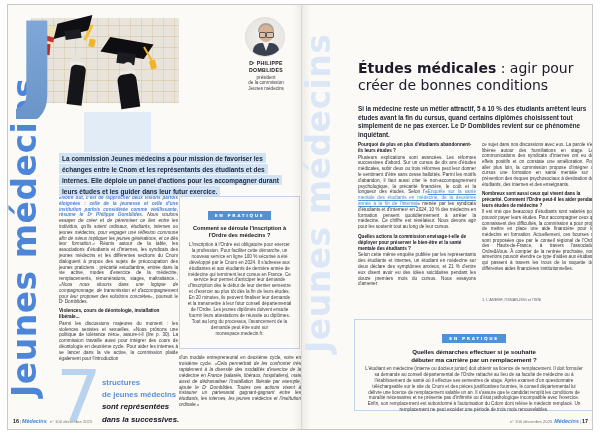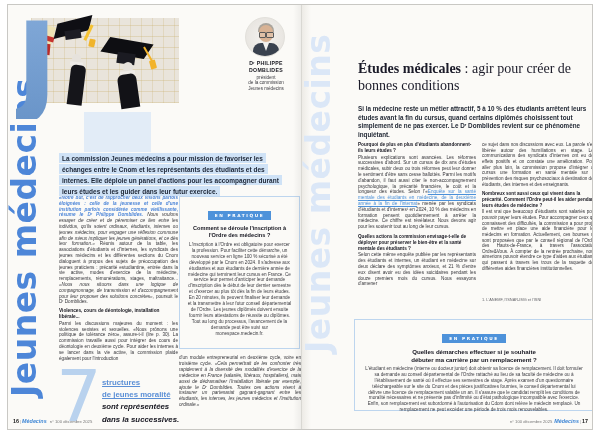--- a/index.html
+++ b/index.html
@@ -76,21 +76,21 @@
   .hl{background:#cfe2f6;padding:1.5px 3px;-webkit-box-decoration-break:clone;box-decoration-break:clone;}
   .colL{position:absolute;left:51px;top:190px;width:119px;height:172px;overflow:hidden;
     font-size:4.65px;line-height:5.8px;color:#333338;text-align:justify;}
   .colL p{margin:0 0 3px;}
   .qblue{color:#4d86d8;font-weight:700;font-style:italic;}
   .ital{font-style:italic;}
   .subhead{font-weight:800;color:#16161e;margin:3px 0 1px;text-align:left;font-size:4.75px;}
   .stat-num{position:absolute;left:48px;top:362px;font-size:72px;line-height:.82;color:#b9d2ee;
     font-family:"DejaVu Sans",sans-serif;font-weight:400;}
   .stat-text{position:absolute;left:94px;top:372px;line-height:12.2px;font-size:7.8px;}
-  .stat-text .b1{color:#5b8fd6;font-weight:700;display:block;text-decoration:underline;}
+  .stat-text .b1{color:#5b8fd6;font-weight:700;display:block;}
   .stat-text .b2{color:#15151f;font-weight:800;display:block;font-style:italic;}
 
   
   .pbox{border:1px solid #bdd5ee;text-align:center;position:absolute;padding:6px 7px;}
   .boxL{left:171px;top:191px;width:121px;height:153px;}
   .boxR{left:52px;top:314px;width:240px;height:92px;padding:6px 10px;}
   .badge{display:inline-block;background:#4e92da;color:#fff;font-size:4.3px;font-weight:700;
     letter-spacing:1.6px;padding:2.5px 7px 2px;margin-bottom:5px;font-family:"DejaVu Sans",sans-serif;}
   .pbox-title{font-size:5.6px;font-weight:800;color:#15151f;line-height:7px;margin-bottom:3px;}
   .boxR .pbox-title{font-size:6.1px;line-height:7.6px;margin-bottom:0;}
@@ -189,36 +189,36 @@
       <div class="pbox-body">L'inscription à l'Ordre est obligatoire pour exercer la profession. Pour faciliter cette démarche, un nouveau service en ligne 100 % sécurisé a été développé par le Cnom en 2024. Il s'adresse aux étudiantes et aux étudiants de dernière année de médecine qui terminent leur cursus en France. Ce service leur permet d'anticiper leur demande d'inscription dès le début de leur dernier semestre et d'exercer au plus tôt dès la fin de leurs études. En 20 minutes, ils peuvent finaliser leur demande et la transmettre à leur futur conseil départemental de l'Ordre. Les jeunes diplômés doivent ensuite fournir leurs attestations de réussite ou diplômes. Tout au long du processus, l'avancement de la demande peut être suivi sur monespace.medecin.fr.</div>
     </div>
 
     <div class="cont">
       <span>d'un module entrepreneurial en deuxième cycle, voire en troisième cycle. </span><span class="ital">«Cela permettrait de les confronter très rapidement à la diversité des modalités d'exercice de la médecine en France (salariés, libéraux, hospitaliers), mais aussi de dédramatiser l'installation libérale par exemple, ajoute le Dʳ Domblides. Toutes ces actions visent à instaurer un partenariat gagnant-gagnant entre les étudiants, les internes, les jeunes médecins et l'institution ordinale.»</span>
     </div>
 
     <div class="stat-num">7</div>
     <div class="stat-text">
       <span class="b1">structures</span>
-      <span class="b1">de jeunes moralité</span>
+      <span class="b1">de jeunes médecins</span>
       <span class="b2">sont représentées</span>
       <span class="b2">dans la successives.</span>
     </div>
 
     <div class="footer foot-left">
       <span class="fp">16</span><span class="fsep">|</span><span class="fbrand">Médecins</span>
       <span class="fissue">n° 100 décembre 2025</span>
     </div>
   </div>
 
   <div class="page page-right">
 
     <div class="vkick vkick-right">Jeunes médecins</div>
 
-    <h1 class="title-right" style="margin:0;font-family:Liberation Serif, serif;">
+    <h1 class="title-right" style="margin:0;">
       <span class="tbold">Études médicales</span><span class="treg"> : agir pour créer de bonnes conditions</span>
     </h1>
 
     <div class="intro-right">Si la médecine reste un métier attractif, 5 à 10 % des étudiants arrêtent leurs études avant la fin du cursus, quand certains diplômés choisissent tout simplement de ne pas exercer. Le Dʳ Domblides revient sur ce phénomène inquiétant.</div>
 
     <div class="colR colR1">
       <p class="qa">
         <span class="q">Pourquoi de plus en plus d'étudiants abandonnent-ils leurs études ?</span><span>Plusieurs explications sont avancées. Les réformes successives d'abord. Sur un cursus de dix ans d'études médicales, subir deux ou trois réformes peut leur donner le sentiment d'être sans cesse ballottés. Parmi les motifs d'abandon, il faut aussi citer le non-accompagnement psychologique, la précarité financière, le coût et la longueur des études. Selon l'«</span><a class="slink">Enquête sur la santé mentale des étudiants en médecine, de la deuxième année à la fin de l'internat</a><span>» menée par les syndicats d'étudiants et d'internes¹ en 2024, 10 % des médecins en formation pensent quotidiennement à arrêter la médecine. Ce chiffre est révélateur. Nous devons agir pour les soutenir tout au long de leur cursus.</span>
       </p>
       <p class="qa">

